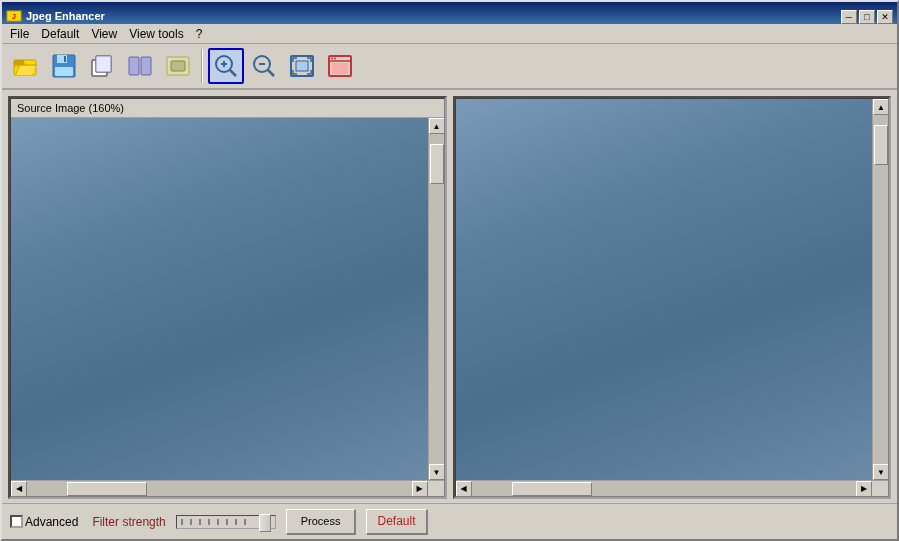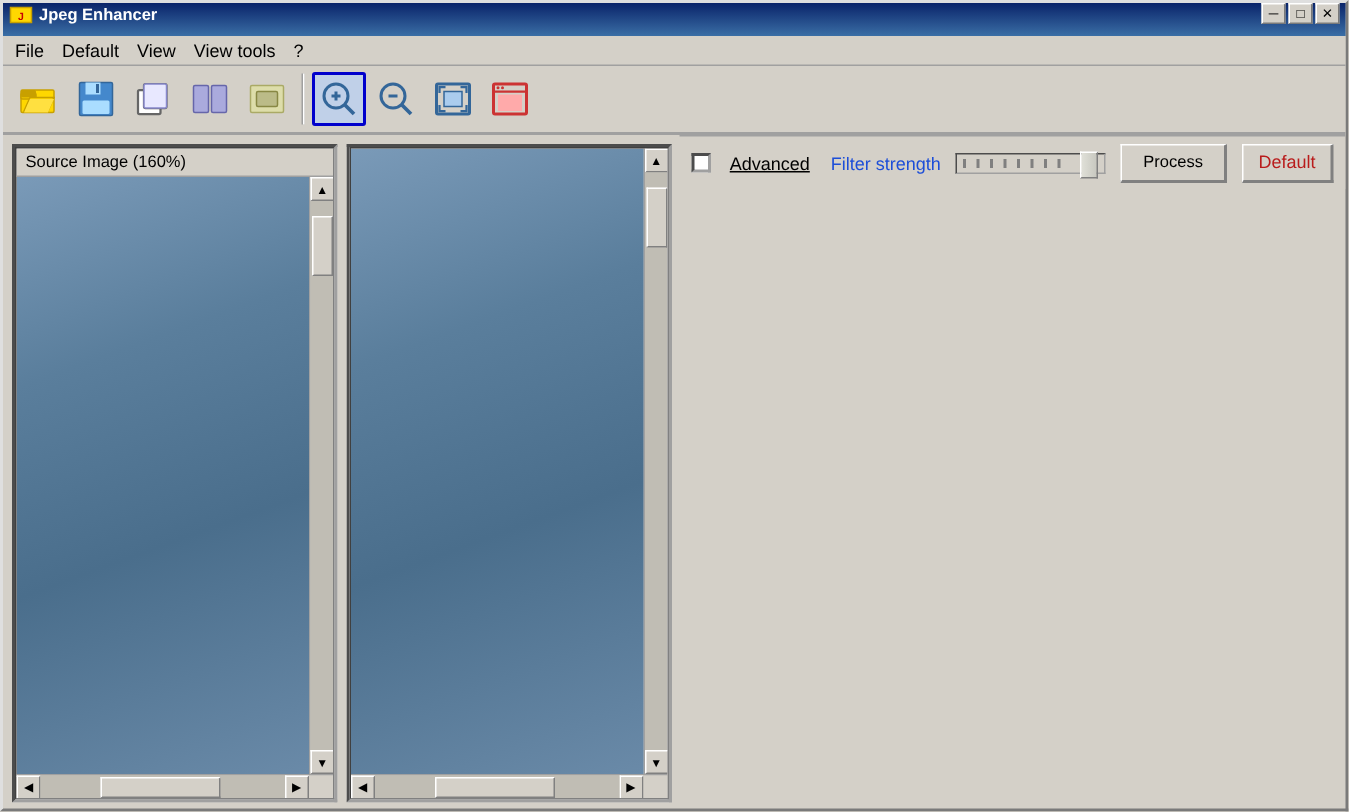--- a/index.html
+++ b/index.html
@@ -22,21 +22,21 @@
       background: #d4d0c8;
       display: flex;
       flex-direction: column;
     }
 
     
     .title-bar {
       height: 22px;
       background: linear-gradient(to bottom, #0a246a, #3a6ea5);
       display: flex;
-      align-items: flex-start;
+      align-items: flex-end;
       justify-content: space-between;
       padding: 0 4px;
       flex-shrink: 0;
     }
     .title-bar-left {
       display: flex;
       align-items: center;
       gap: 4px;
       color: white;
       font-size: 11px;
@@ -117,21 +117,21 @@
     }
     .tool-btn svg {
       width: 28px;
       height: 28px;
     }
 
     
     .main-content {
       flex: 1;
       display: flex;
-      flex-direction: row;
+      flex-direction: column;
       overflow: hidden;
     }
 
     
     .panels-area {
       flex: 1;
       display: flex;
       overflow: hidden;
       padding: 6px 6px 4px 6px;
       gap: 6px;
@@ -276,34 +276,33 @@
       border-top: 1px solid #a0a0a0;
       display: flex;
       align-items: center;
       padding: 4px 8px;
       gap: 10px;
       flex-shrink: 0;
     }
     .advanced-check {
       display: flex;
       align-items: center;
-      gap: 12px;
-      text-decoration: underline;
+      gap: 2px;
     }
     .checkbox {
       width: 13px;
       height: 13px;
       border: 2px inset #a0a0a0;
       background: white;
       cursor: pointer;
       flex-shrink: 0;
     }
     .filter-strength-label {
       font-size: 12px;
-      color: #1d4ed8;
+      color: #7f1d1d;
       margin-left: 4px;
     }
 
     
     .slider-container {
       display: flex;
       align-items: center;
     }
     .slider-track {
       width: 100px;

